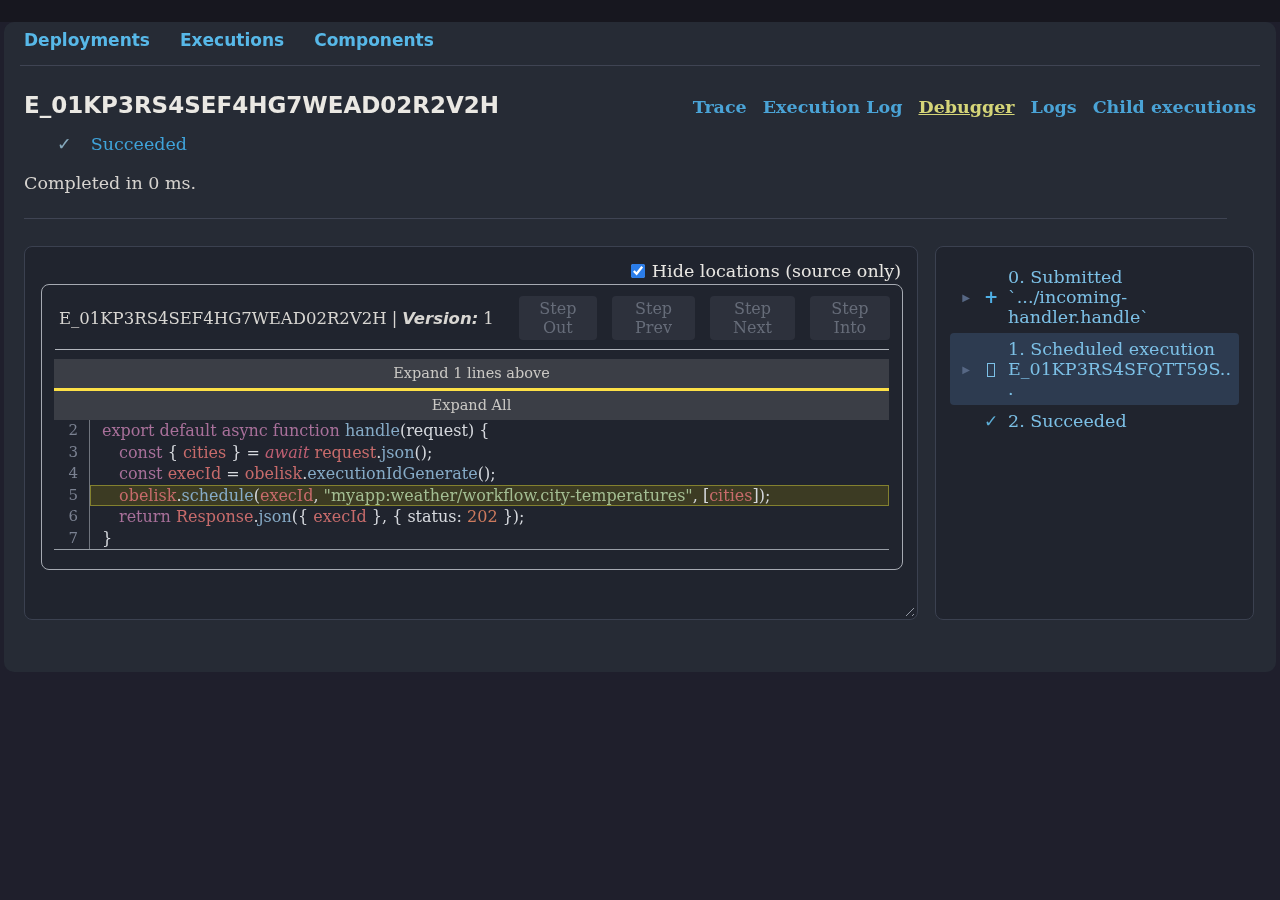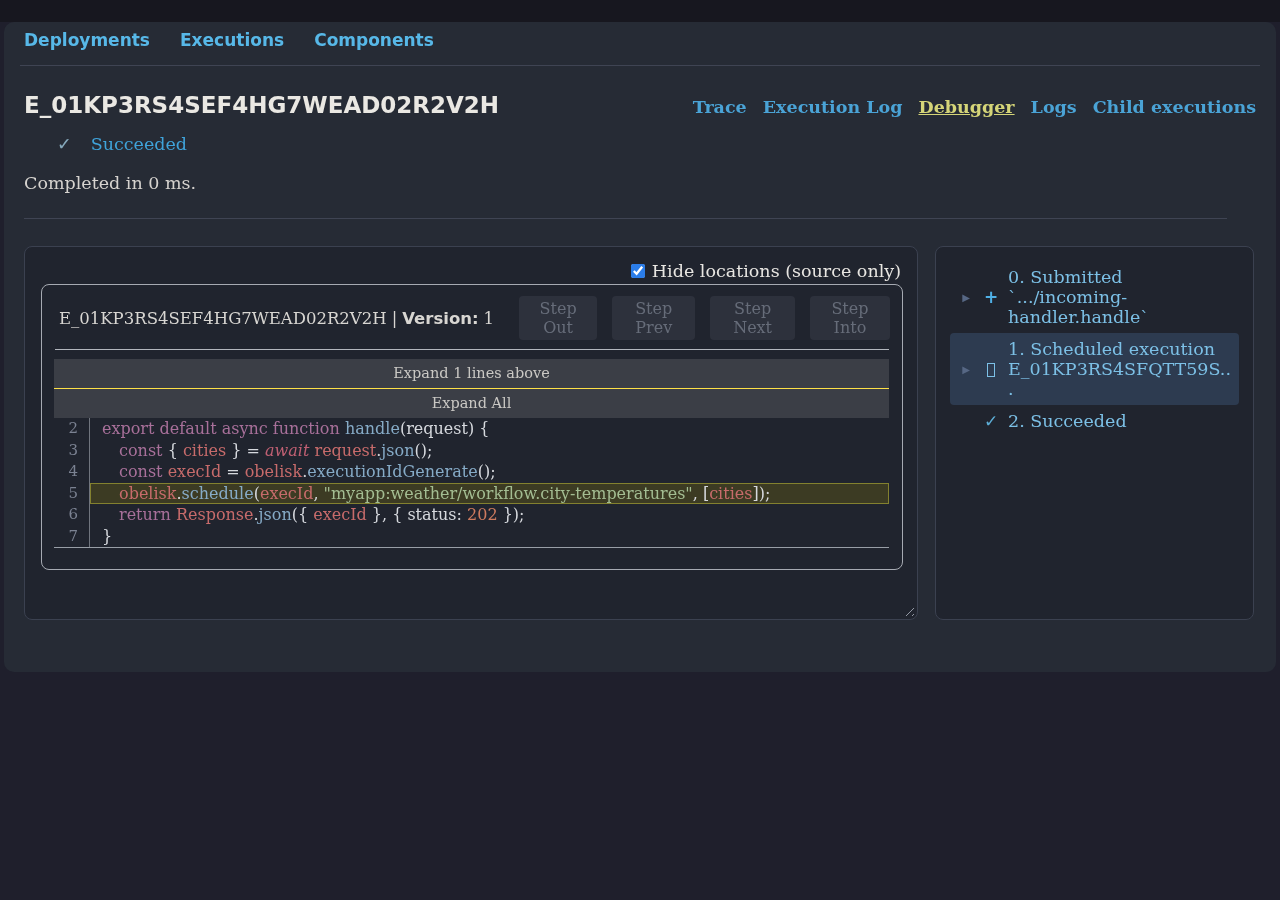--- a/index.html
+++ b/index.html
@@ -44,33 +44,33 @@
   
   .chk-row { display:flex; justify-content:flex-end; align-items:center; gap:7px; padding:15px 16px 0 0; height:32px; }
   .chk-row input { width:14px; height:14px; accent-color:#2b7de9; cursor:pointer; }
   .chk-label { font-size:17.5px; color:#e8e6e2; }
   
   .code-panel {
     margin:5px 14px 0 16px; height:286px;
     border:1px solid #a6aab2; border-radius:8px; overflow:hidden;
   }
   .code-header { display:flex; align-items:center; padding:11px 12px 9px 17px; gap:5px; font-size:16.5px; color:#d8d6d2; }
-  .code-header .ver { font-family:"DejaVu Sans", sans-serif; font-weight:bold; }
+  .code-header .ver { font-family:"DejaVu Sans", sans-serif; font-weight:bold;font-style:italic; }
   .step-btns { display:flex; gap:15px; margin-left:0;padding-left:20px; }
   .step-btn {
     background:#2d313c; color:#666c79; border:none; border-radius:4px;
     font-family:"DejaVu Serif", serif; font-size:16px; padding:3px 13px; cursor:default;
   }
   .code-hr { border-bottom:1px solid #b2b6bd; margin:0 13px; }
   .code-body { margin:9px 13px 0 12px; }
   .expand-bar {
     background:#3b3e46; color:#cac8c4; font-size:14.5px; text-align:center;
     padding:6px 0 7px 0; cursor:pointer;
   }
-  .expand-bar.first { border-bottom:1px solid #fde047; }
+  .expand-bar.first { border-bottom:3px solid #fde047; }
   .code-table { border-bottom:1px solid #989ea6; }
   .code-row { display:flex; height:21.5px; line-height:21.5px; font-size:16px; }
   .ln { width:36px; flex:0 0 36px; text-align:right; padding-right:11px; color:#7b8292; font-size:15px; border-right:1px solid #70757e; }
   .cd { flex:1; padding-left:12px; color:#d6d9de; white-space:pre; }
   .cd.hl { background:#3c3b23; box-shadow:inset 0 0 0 1px #83812f; }
   .tk-kw { color:#a8709a; }
   .tk-ctl { color:#bf5f72;font-style:italic; }
   .tk-var { color:#c76b6b; }
   .tk-fn { color:#86abc7; }
   .tk-str { color:#a3bd92; }

